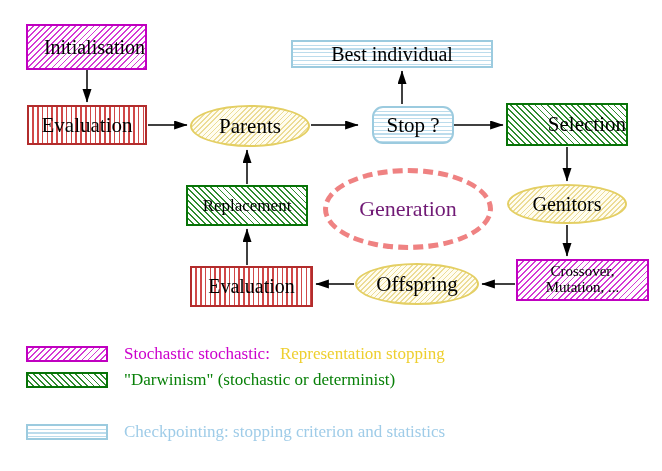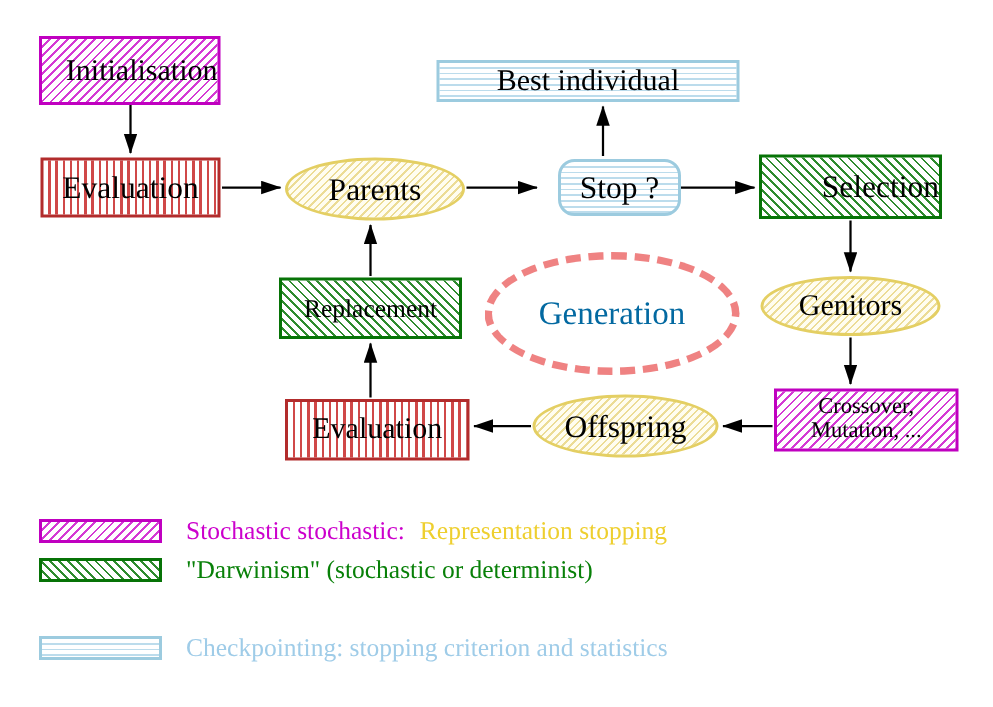--- a/index.html
+++ b/index.html
@@ -22,28 +22,28 @@
   .t22{font-size:22px;} .t21{font-size:21px;} .t20{font-size:20px;} .t17{font-size:17px;} .t15{font-size:15px;}
 
   
   #init        { left:26px;  top:24px;  width:121px; height:46px;justify-content:flex-end; }
   #eval-top    { left:27px;  top:105px; width:120px; height:40px; }
   #parents     { left:190px; top:105px; width:120px; height:42px; }
   #best        { left:291px; top:40px;  width:202px; height:28px; }
   #stop        { left:361px; top:106px; width:82px;  height:38px; border-radius:11px;margin-left:11px; }
   #selection   { left:506px; top:103px; width:122px; height:43px;justify-content:flex-end; }
   #genitors    { left:507px; top:184px; width:120px; height:40px; }
-  #crossover   { left:516px; top:259px; width:123px; height:42px; }
+  #crossover   { left:516px; top:259px; width:133px; height:42px; }
   #offspring   { left:355px; top:263px; width:124px; height:42px; }
   #eval-bottom { left:190px; top:266px; width:123px; height:41px; }
   #replacement { left:186px; top:185px; width:122px; height:41px; }
   #generation  {
     left:323px; top:168px; width:170px; height:82px;
     border:5px dashed #ef8282; border-radius:50%;
-    color:#0369a1; background:transparent;
+    color:#701a75; background:transparent;
   }
 
   #arrows { position:absolute; left:0; top:0; width:662px; height:471px; }
 
   
   .legend-row { position:absolute; left:26px; display:flex; align-items:center; height:18px; }
   .legend-row .swatch { width:78px; height:12px; flex:0 0 auto; }
   .legend-row .ltext  { margin-left:16px; font-size:17px; white-space:nowrap; }
   #legend-1 { top:345px; } #legend-2 { top:371px; } #legend-3 { top:397px; } #legend-4 { top:423px; }
   .c-magenta   { color:#cc00cc; }

